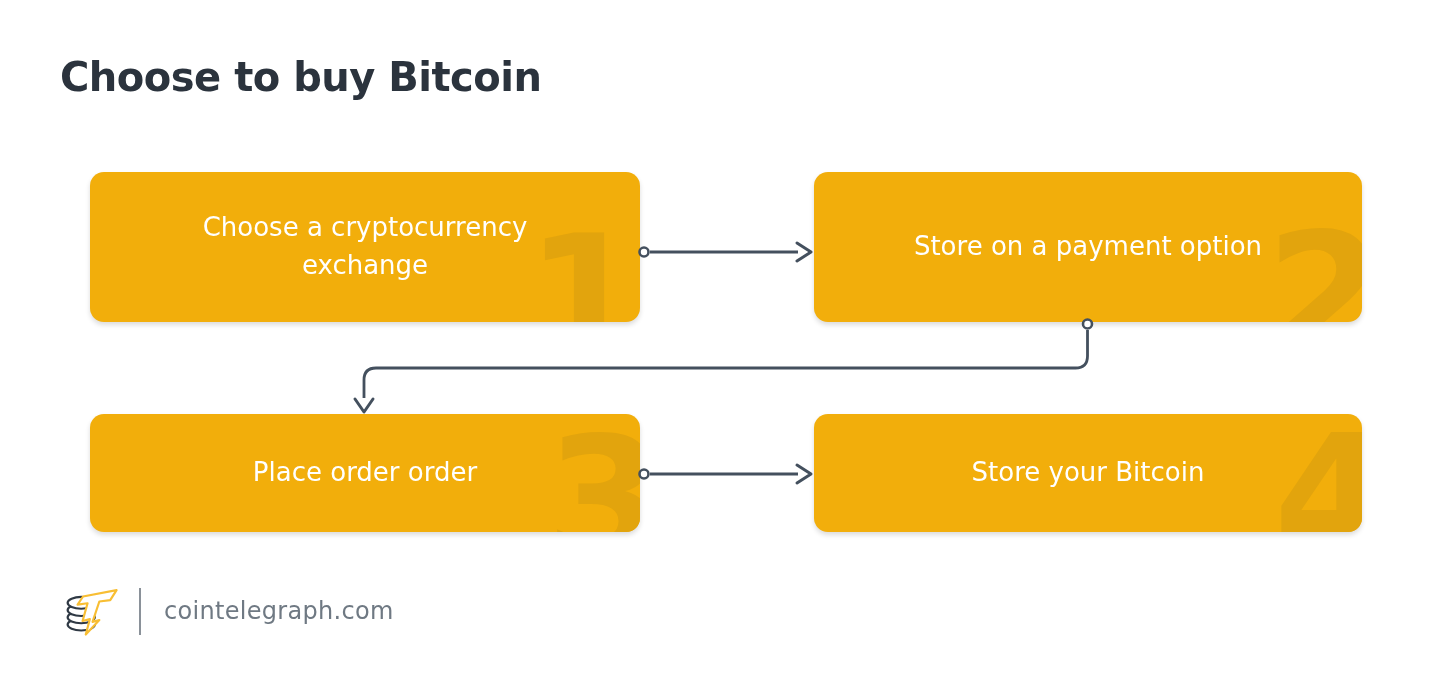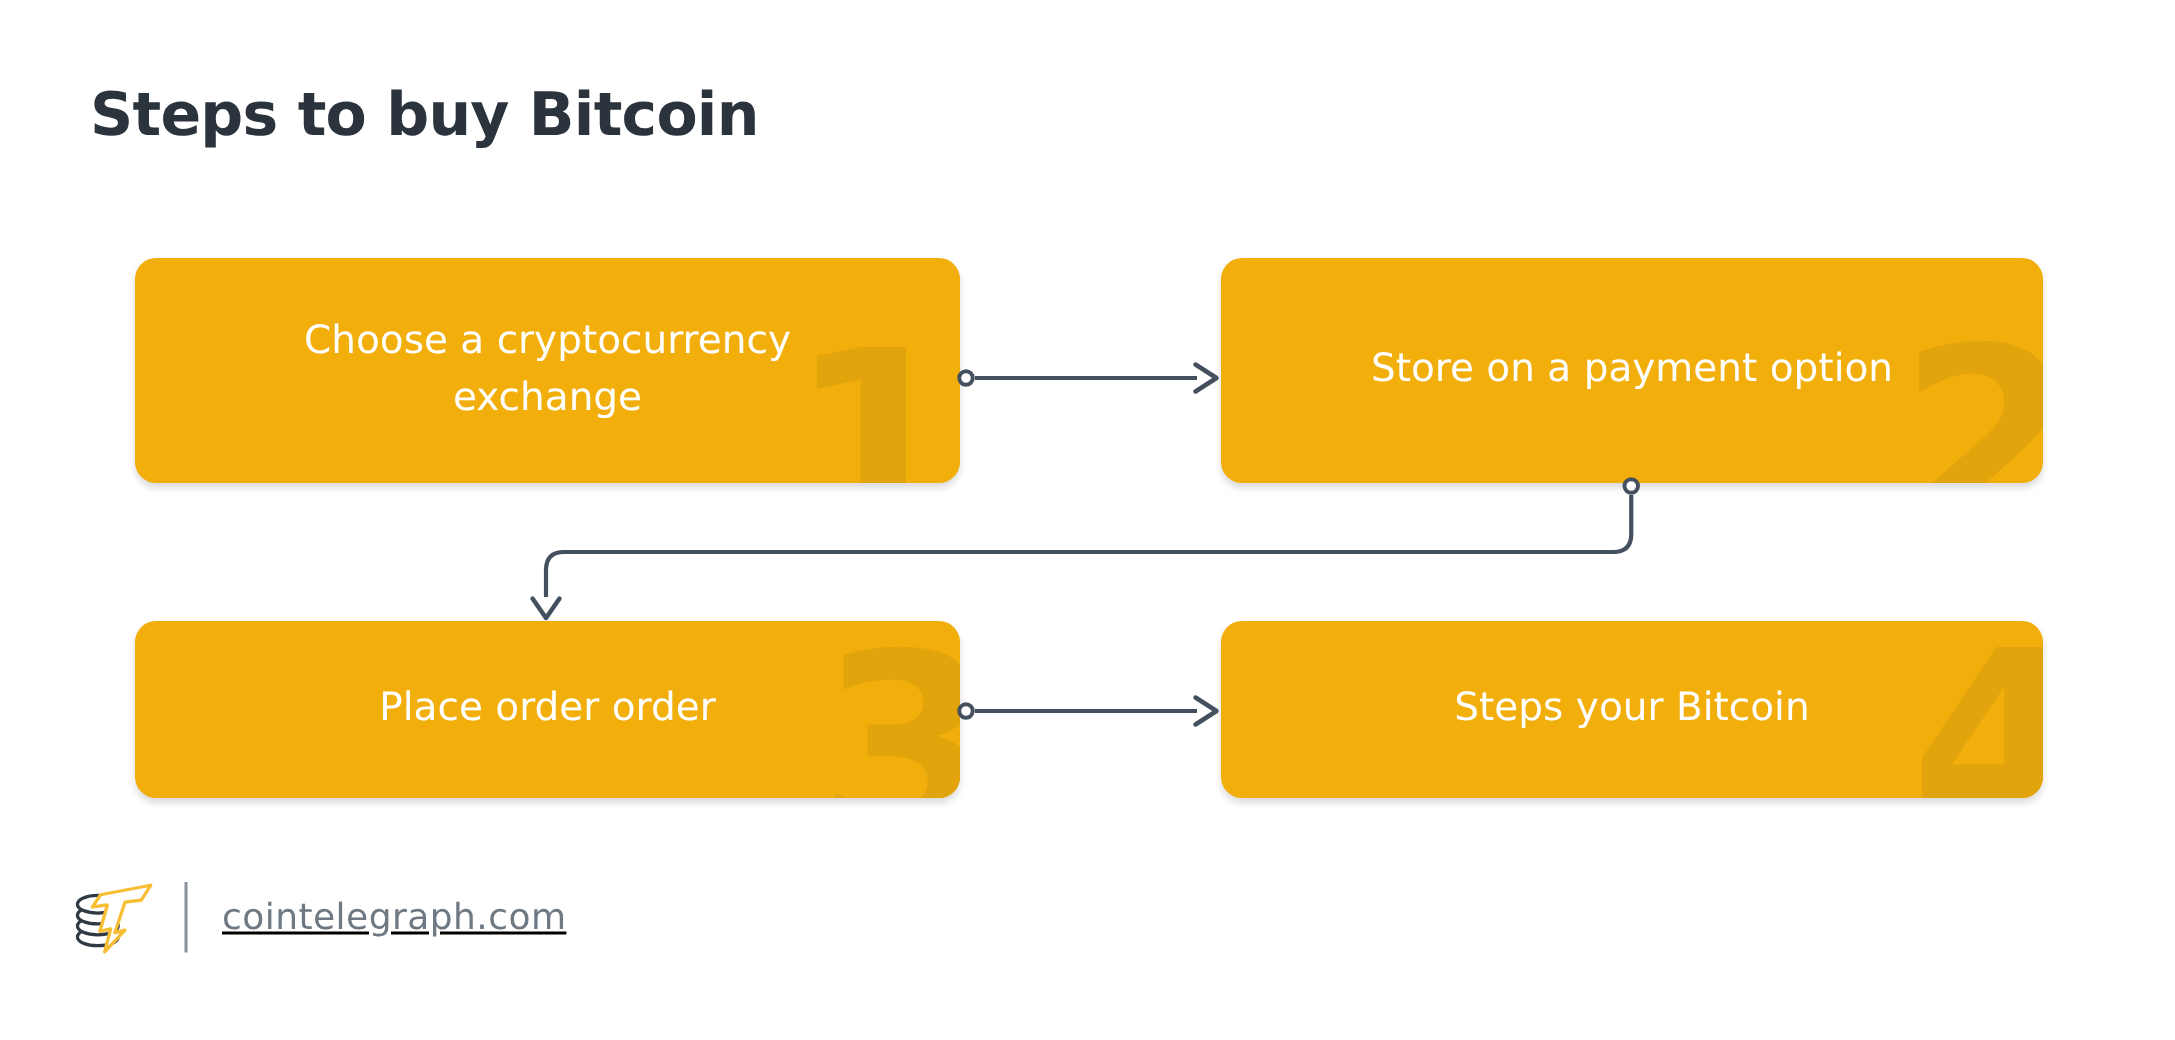--- a/index.html
+++ b/index.html
@@ -91,66 +91,65 @@
     stroke-linecap: round;
     stroke-linejoin: round;
   }
   .connector-dot {
     fill: #fff;
     stroke: var(--connector);
     stroke-width: 2.6;
   }
   .footer {
     position: absolute;
-    left: 48px;
+    left: 64px;
     top: 582px;
     height: 58px;
     display: flex;
     align-items: center;
-    text-decoration: underline;
   }
   .footer .divider {
     width: 2px;
     height: 47px;
     background: var(--divider);
     margin: 0 23px 0 17px;
   }
   .footer .site-text {
     font-size: 24px;
     letter-spacing: 0.3px;
     color: var(--footer-text);
   }
   .logo-coin-ellipse { fill: #fff; stroke: var(--logo-coin); stroke-width: 2.4; }
   .logo-bolt-path   { fill: #fff; stroke: var(--logo-bolt); stroke-width: 2.4; stroke-linejoin: round; }
 </style>
 </head>
 <body>
 
 <div class="canvas">
 
-  <h1 class="page-title">Steps to buy Bitcoin</h1>
+  <h1 class="page-title">Choose to buy Bitcoin</h1>
 
   <div class="step-box" id="box-1">
     <span class="ghost-number">1</span>
     <span class="label">Choose a cryptocurrency exchange</span>
   </div>
 
   <div class="step-box" id="box-2">
     <span class="ghost-number">2</span>
     <span class="label">Store on a payment option</span>
   </div>
 
   <div class="step-box" id="box-3">
     <span class="ghost-number">3</span>
     <span class="label">Place order order</span>
   </div>
 
   <div class="step-box" id="box-4">
     <span class="ghost-number">4</span>
-    <span class="label">Steps your Bitcoin</span>
+    <span class="label">Store your Bitcoin</span>
   </div>
 
   <svg class="connector-overlay" viewBox="0 0 1450 693">
 
     <g>
       <line class="connector-line" x1="650" y1="252" x2="798" y2="252"></line>
       <polyline class="connector-head" points="797,243 811,252 797,261"></polyline>
       <circle class="connector-dot" cx="644" cy="252" r="4.5"></circle>
     </g>
 

